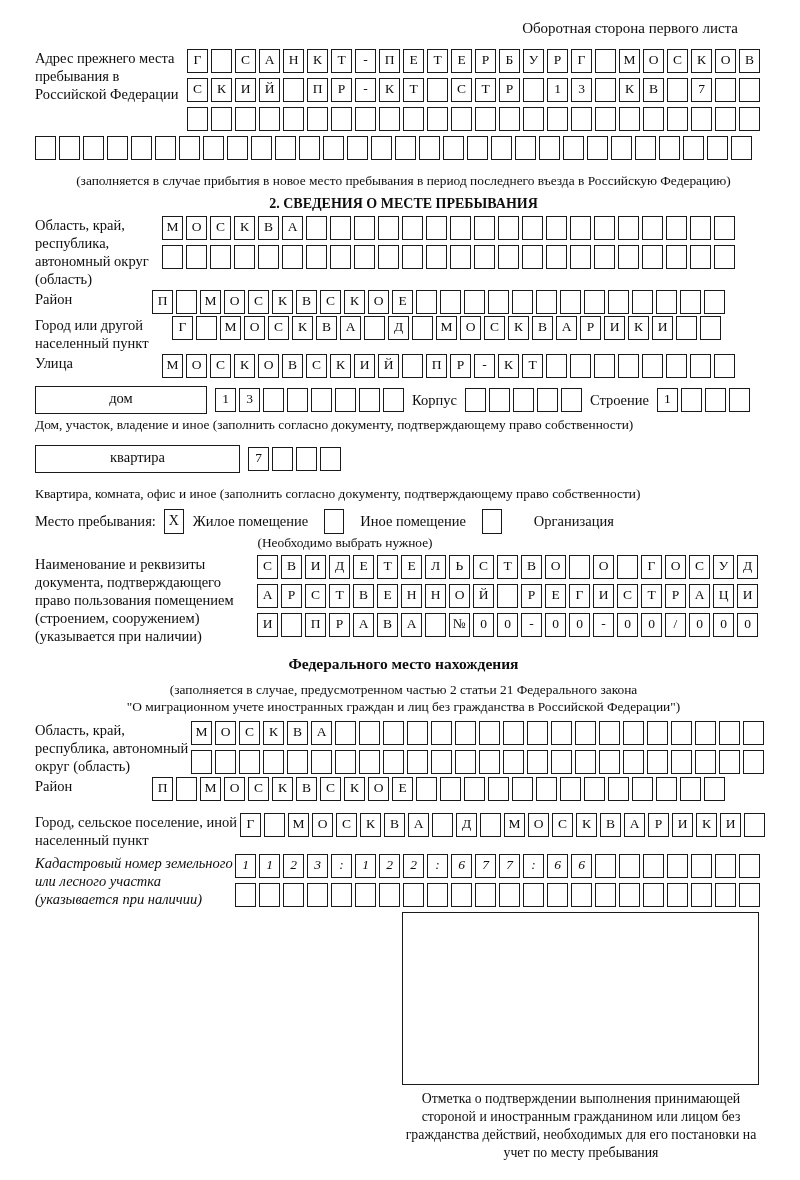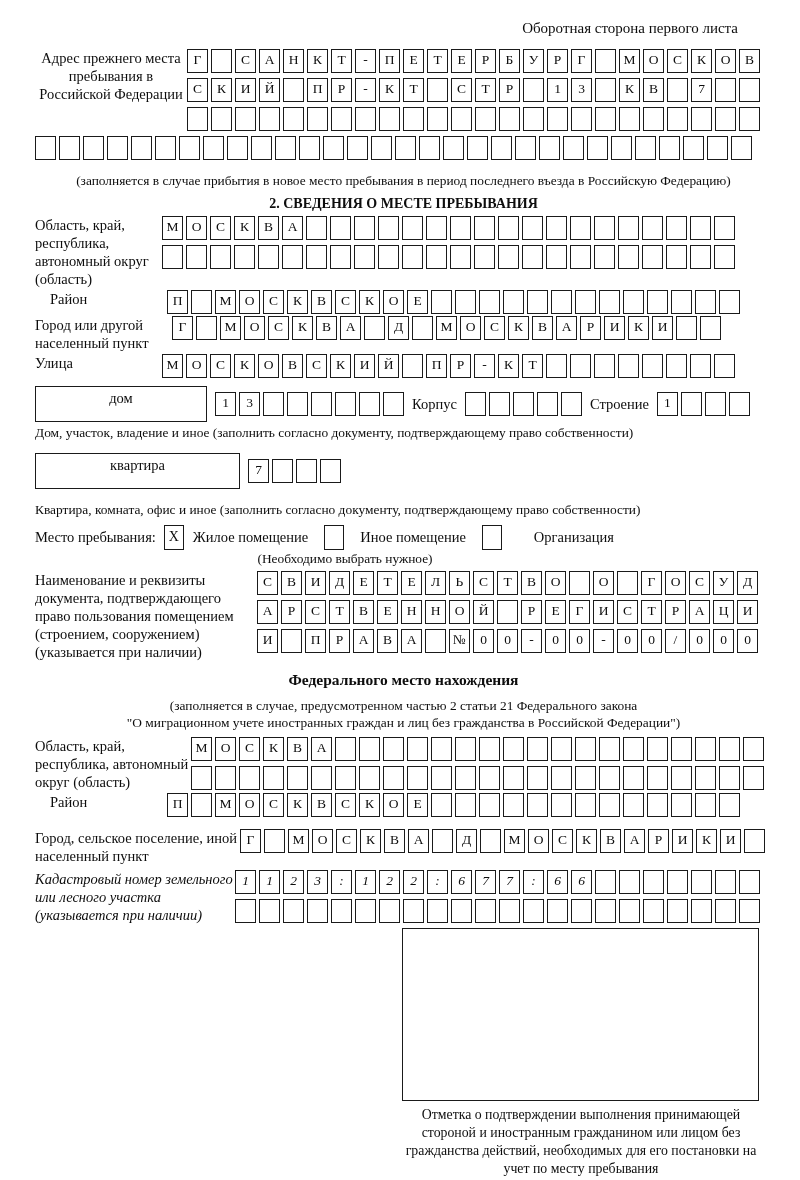--- a/index.html
+++ b/index.html
@@ -12,23 +12,23 @@
     padding: 20px 28px 0 35px;
     overflow: hidden;
     position: relative;
   }
   .top-note {
     text-align: right;
     padding-right: 34px;
     font-size: 15px;
   }
   .flabel { font-size: 14.5px; line-height: 18px; flex-shrink: 0; }
-  .w152 { width: 152px; text-align: center; }
+  .w152 { width: 152px; }
   .w127 { width: 127px; }
-  .w117 { width: 117px; margin-left: 15px; }
+  .w117 { width: 117px; }
   .w137 { width: 137px; }
   .w222 { width: 222px; }
   .w156 { width: 156px; }
   .w205l { width: 205px; }
   .w200 { width: 200px; }
   .frow { display: flex; align-items: flex-start; }
   .rowcol { display: flex; flex-direction: column; gap: 5px; }
   .cellrow { display: flex; gap: 3px; flex-shrink: 0; }
   .cell {
     width: 21px; height: 24px;
@@ -37,21 +37,21 @@
     text-align: center;
     background: #fff;
     flex-shrink: 0;
   }
   .overflow-row { margin-top: 5px; }
   .caption { font-size: 13.4px; line-height: 17px; }
   .center { text-align: center; }
   .sec-title { font-size: 14px; font-weight: bold; text-align: center; margin: 7px 0 4px 0; }
   .widebox {
     border: 1.6px solid #1a1a1a;
-    height: 36px; line-height: 23px;
+    height: 28px; line-height: 23px;
     text-align: center; font-size: 14.5px;
     flex-shrink: 0; background: #fff;
   }
   .w172 { width: 172px; }
   .w205 { width: 205px; }
   .house-row, .apt-row { display: flex; align-items: center; gap: 8px; }
   .inline-label { font-size: 14.5px; white-space: nowrap; }
   .stay-row { display: flex; align-items: center; margin-top: 7px; }
   .checkbox {
     width: 20px; height: 25px;

